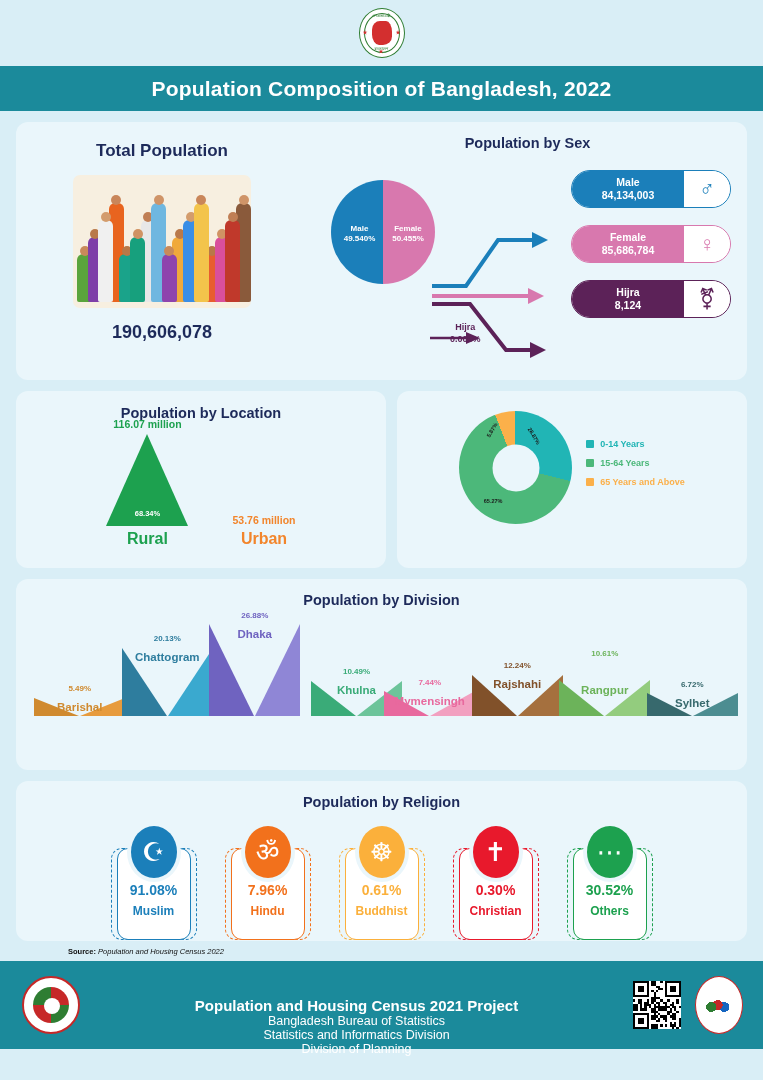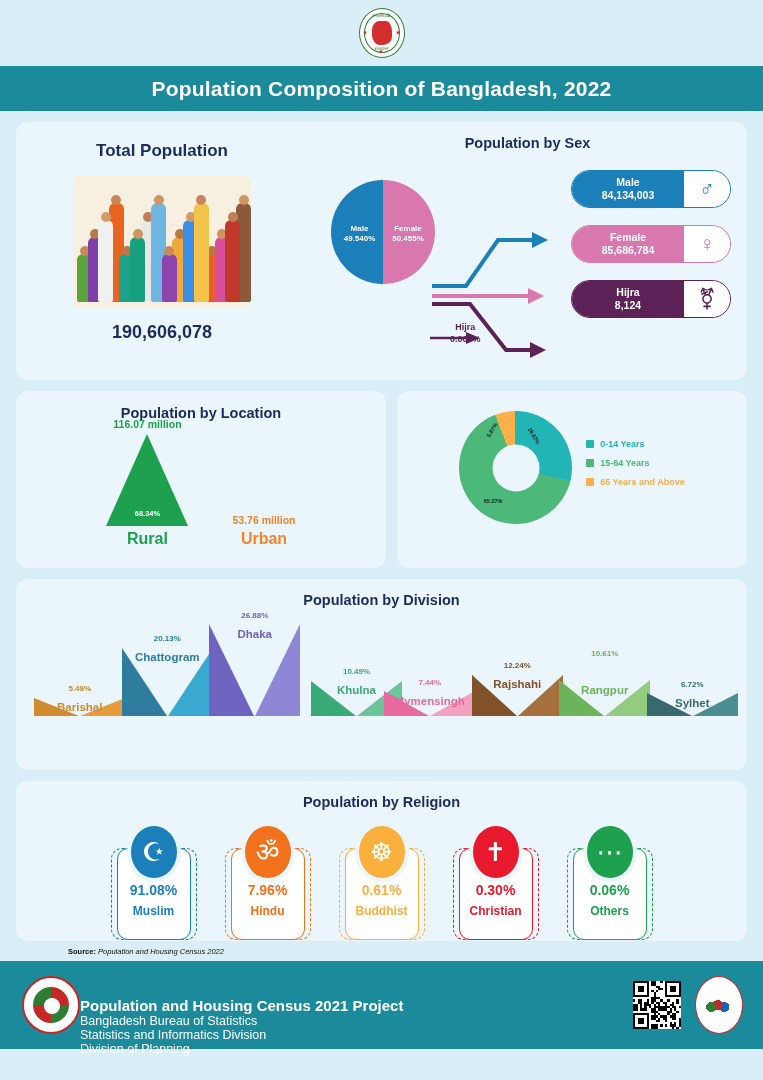--- a/index.html
+++ b/index.html
@@ -134,21 +134,21 @@
     display:flex; align-items:center; justify-content:center; color:#fff; z-index:3;
     box-shadow:0 0 0 4px #eaf6fb;
   }
   .rel .pct { position:absolute; left:6px; top:56px; width:74px; text-align:center; font-size:14px; font-weight:bold; z-index:4; }
   .rel .nm { position:absolute; left:6px; top:78px; width:74px; text-align:center; font-size:12px; font-weight:bold; z-index:4; }
 
   
   .source { font-size:7.5px; font-style:italic; color:#111; padding:6px 0 5px 12px; }
   .source b { font-style:normal;padding-left:40px; }
   .footer { background:#1b8a9b; height:88px; display:flex; align-items:center; position:relative; }
-  .footer-center { flex:1; color:#fff;margin-top:43px; }
+  .footer-center { flex:1; text-align:center; color:#fff;margin-top:43px; }
   .footer-center .l1 { font-size:15px; font-weight:bold; }
   .footer-center .l2, .footer-center .l3, .footer-center .l4 { font-size:12.5px; }
   .bbs-logo { width:58px; height:58px; margin-left:22px; border-radius:50%; background:#fff; border:2px solid #c62828; position:relative; }
   .bbs-logo .inner { position:absolute; left:9px; top:9px; right:9px; bottom:9px; border-radius:50%; background:conic-gradient(#c62828 0 25%, #2e7d32 0 50%, #c62828 0 75%, #2e7d32 0 100%); }
   .bbs-logo .inner2 { position:absolute; left:20px; top:20px; width:16px; height:16px; border-radius:50%; background:#fff; }
   .qr { width:48px; height:48px; margin-right:14px; position:relative; background:#fff; }
   .qr .m { position:absolute; background:#000; }
   .seal { width:48px; height:58px; margin-right:20px; border-radius:50%; background:#fff; border:1.6px solid #c62828; position:relative; }
   .seal .ppl2 { position:absolute; left:50%; top:50%; transform:translate(-50%,-50%); width:26px; height:20px; }
 </style>
@@ -434,21 +434,21 @@
           </div>
           <div class="pct" style="color:#e8192c">0.30%</div>
           <div class="nm" style="color:#e8192c">Christian</div>
         </div>
         <div class="rel">
           <div class="dash" style="border-color:#1da14f"></div>
           <div class="solid" style="border-color:#1da14f"></div>
           <div class="circ" style="background:#1da14f">
             <span style="font-size:26px;line-height:1;">⋯</span>
           </div>
-          <div class="pct" style="color:#1da14f">0.06%</div>
+          <div class="pct" style="color:#1da14f">30.52%</div>
           <div class="nm" style="color:#1da14f">Others</div>
         </div>
       </div>
   </div>
 
   <div class="source">
     <b>Source:</b>
     <span>Population and Housing Census 2022</span>
   </div>
 </div>

